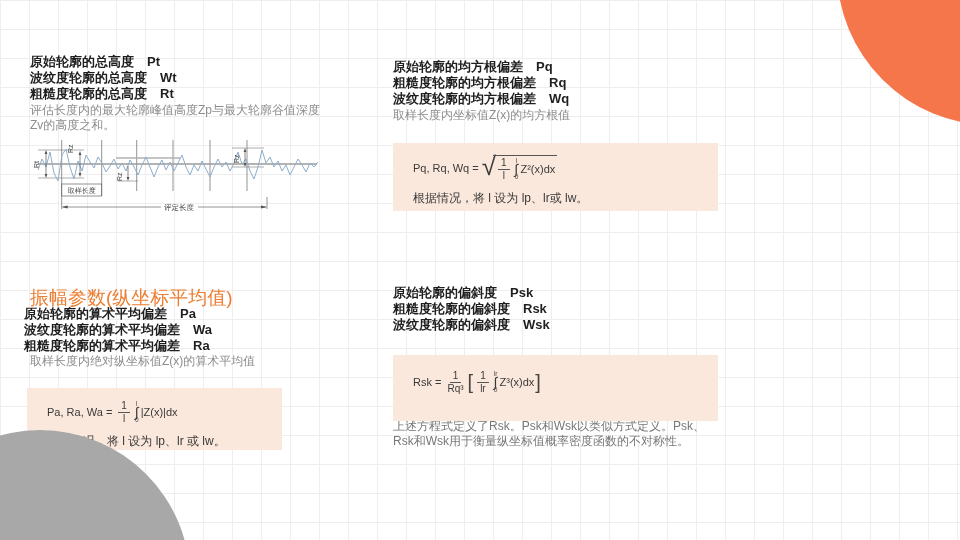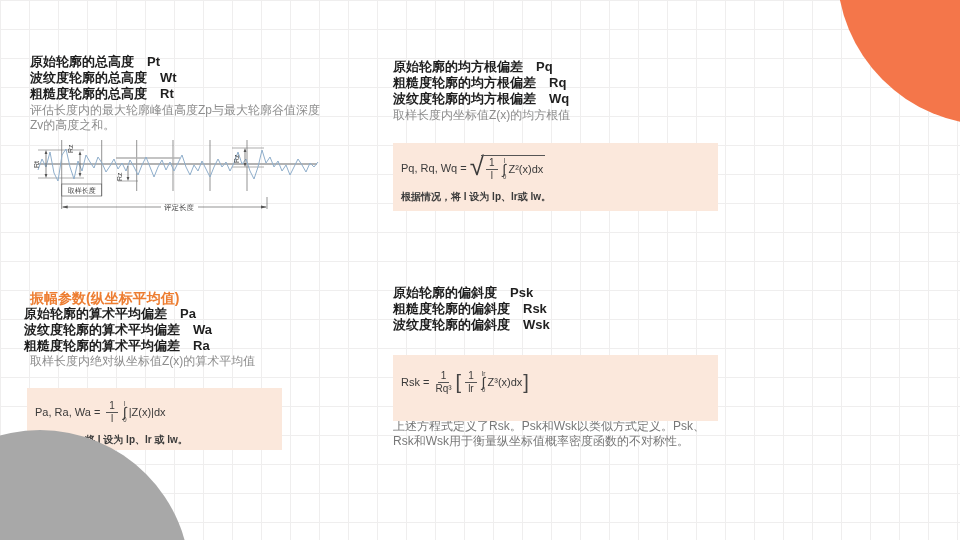--- a/index.html
+++ b/index.html
@@ -13,38 +13,38 @@
     font-family:"Liberation Sans", sans-serif;
   }
   .circle{position:absolute;border-radius:50%;}
   .circle.orange{width:310px;height:310px;left:837px;top:-185px;background:#F4764A;z-index:4;}
   .circle.gray{width:300px;height:300px;left:-110px;top:430px;background:#A8A8A8;z-index:6;}
 
   .abs{position:absolute;}
   .titles{font-size:13px;font-weight:bold;color:#1f1f1f;line-height:16px;}
   .titles div{white-space:pre;}
   .desc{font-size:12px;color:#8d8d8d;line-height:15px;}
-  .orange-heading{font-size:14px;font-weight:bold;color:#ED7D31;line-height:16px;}
+  .orange-heading{font-size:19px;font-weight:normal;color:#ED7D31;line-height:16px;}
 
   .peach-box{
     position:absolute;background:#FBE8DC;z-index:2;
-    padding:12px 14px 10px 8px;box-sizing:border-box;
+    padding:12px 14px 10px 20px;box-sizing:border-box;
   }
   .formula{display:flex;align-items:center;font-size:11px;color:#3a3a3a;}
   .formula .lhs{margin-right:3px;white-space:pre;}
   .frac{display:inline-flex;flex-direction:column;align-items:center;margin:0 3px;line-height:1.15;font-size:10px;color:#3a3a3a;}
   .frac .fn{border-bottom:1px solid #555;padding:0 3px;}
   .int{display:inline-flex;flex-direction:column;align-items:center;line-height:1;margin:0 2px;}
   .int .lim{font-size:6.5px;color:#444;}
   .int .isym{font-size:14px;margin:-2px 0;color:#3a3a3a;}
   .sqrt{display:inline-flex;align-items:flex-start;}
   .sqrt .rsign{font-size:26px;line-height:22px;font-weight:400;margin-right:-3px;color:#3a3a3a;}
   .sqrt .rad{border-top:1px solid #555;display:inline-flex;align-items:center;padding:1px 2px 0 2px;}
   .brk{font-size:20px;line-height:1;font-weight:300;color:#444;margin:0 1px;}
-  .box-note{font-size:10px;font-weight:bold;color:#3a3a3a;margin-top:9px;white-space:pre;}
+  .box-note{font-size:12px;font-weight:normal;color:#3a3a3a;margin-top:9px;white-space:pre;}
 
   svg text{font-family:"Liberation Sans", sans-serif;fill:#444;}
 </style>
 </head>
 <body>
 
 <div class="slide">
 
   <div class="circle orange"></div>
 

